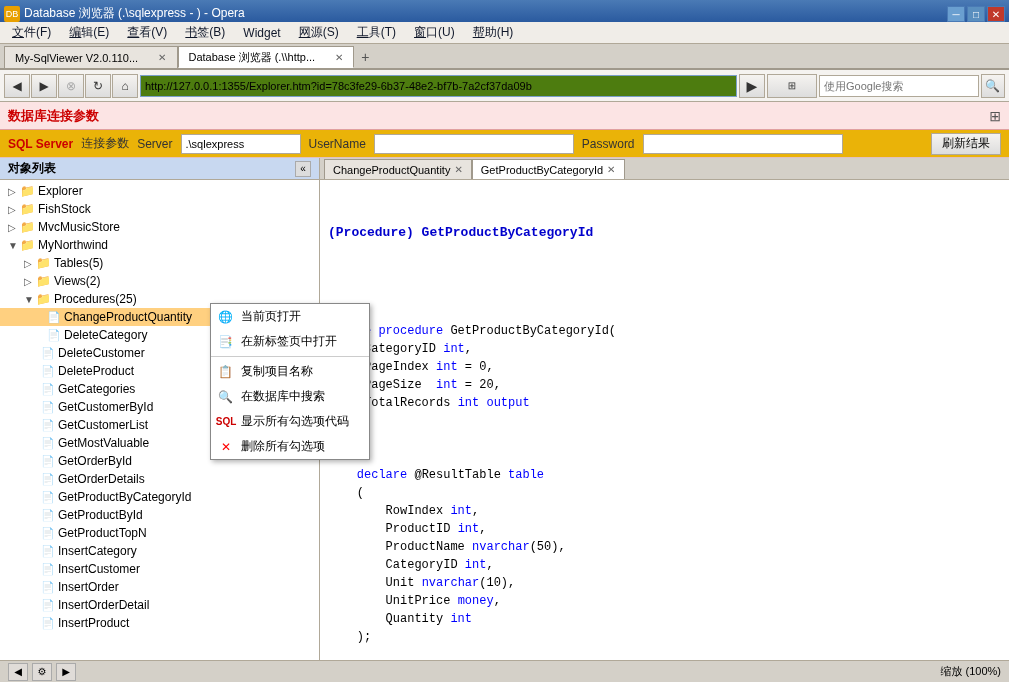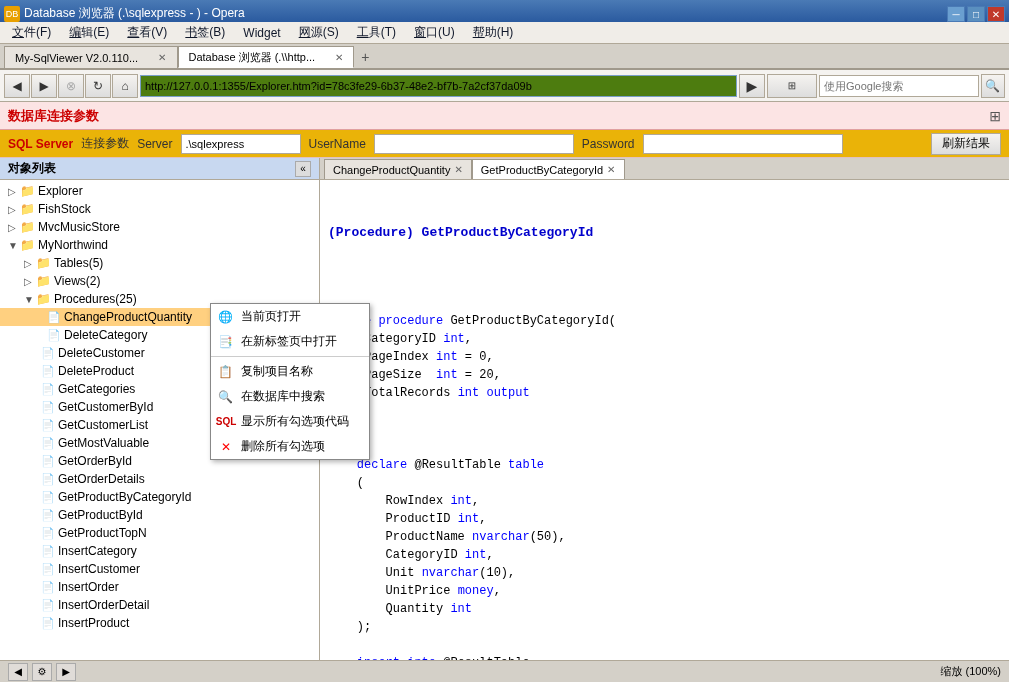--- a/index.html
+++ b/index.html
@@ -250,21 +250,21 @@
       flex: 1;
       overflow: auto;
       padding: 8px;
       background: white;
       font-family: 'Courier New', monospace;
       font-size: 12px;
       line-height: 18px;
       white-space: pre;
       position: relative;
     }
-    .code-title { color: #0000cc; font-size: 13px; margin-bottom: 16px; }
+    .code-title { color: #0000cc; font-size: 13px; margin-bottom: 26px; }
     .kw { color: #0000ff; }
 
     
     .status-bar {
       background: #d4d0c8;
       height: 22px;
       display: flex;
       align-items: center;
       justify-content: space-between;
       padding: 0 8px;

